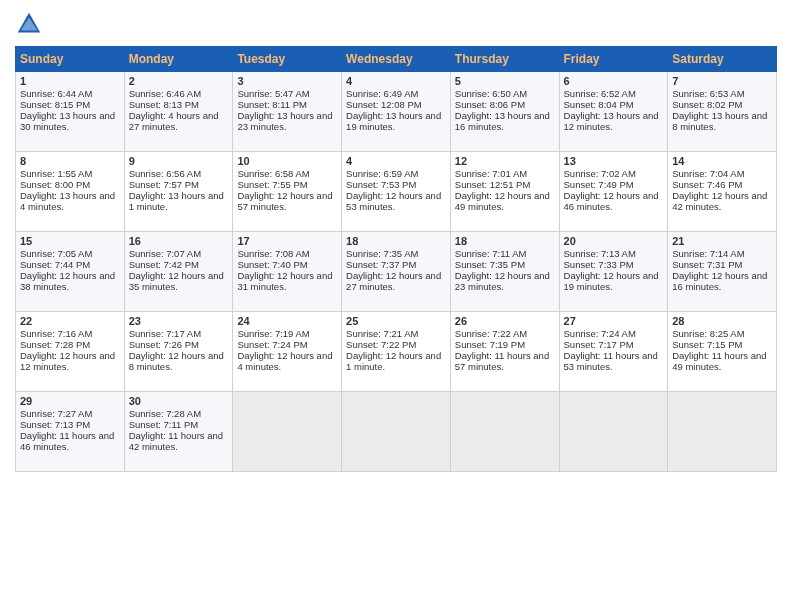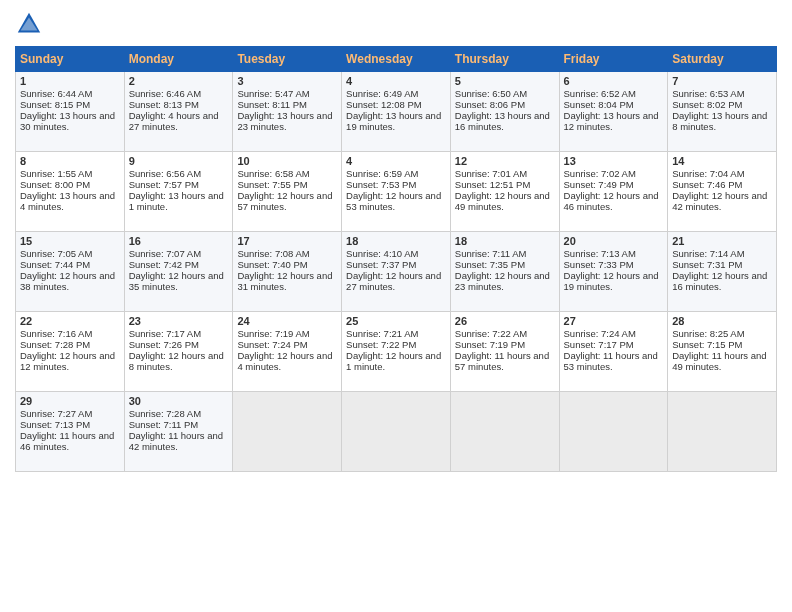--- a/index.html
+++ b/index.html
@@ -140,21 +140,21 @@
           <td><span class="day-num">10</span><span>Sunrise: 6:58 AM</span><br><span>Sunset: 7:55 PM</span><br><span>Daylight: 12 hours and 57 minutes.</span></td>
           <td><span class="day-num">4</span><span>Sunrise: 6:59 AM</span><br><span>Sunset: 7:53 PM</span><br><span>Daylight: 12 hours and 53 minutes.</span></td>
           <td><span class="day-num">12</span><span>Sunrise: 7:01 AM</span><br><span>Sunset: 12:51 PM</span><br><span>Daylight: 12 hours and 49 minutes.</span></td>
           <td><span class="day-num">13</span><span>Sunrise: 7:02 AM</span><br><span>Sunset: 7:49 PM</span><br><span>Daylight: 12 hours and 46 minutes.</span></td>
           <td><span class="day-num">14</span><span>Sunrise: 7:04 AM</span><br><span>Sunset: 7:46 PM</span><br><span>Daylight: 12 hours and 42 minutes.</span></td>
         </tr>
         <tr>
           <td><span class="day-num">15</span><span>Sunrise: 7:05 AM</span><br><span>Sunset: 7:44 PM</span><br><span>Daylight: 12 hours and 38 minutes.</span></td>
           <td><span class="day-num">16</span><span>Sunrise: 7:07 AM</span><br><span>Sunset: 7:42 PM</span><br><span>Daylight: 12 hours and 35 minutes.</span></td>
           <td><span class="day-num">17</span><span>Sunrise: 7:08 AM</span><br><span>Sunset: 7:40 PM</span><br><span>Daylight: 12 hours and 31 minutes.</span></td>
-          <td><span class="day-num">18</span><span>Sunrise: 4:10 AM</span><br><span>Sunset: 7:37 PM</span><br><span>Daylight: 12 hours and 27 minutes.</span></td>
+          <td><span class="day-num">18</span><span>Sunrise: 7:35 AM</span><br><span>Sunset: 7:37 PM</span><br><span>Daylight: 12 hours and 27 minutes.</span></td>
           <td><span class="day-num">18</span><span>Sunrise: 7:11 AM</span><br><span>Sunset: 7:35 PM</span><br><span>Daylight: 12 hours and 23 minutes.</span></td>
           <td><span class="day-num">20</span><span>Sunrise: 7:13 AM</span><br><span>Sunset: 7:33 PM</span><br><span>Daylight: 12 hours and 19 minutes.</span></td>
           <td><span class="day-num">21</span><span>Sunrise: 7:14 AM</span><br><span>Sunset: 7:31 PM</span><br><span>Daylight: 12 hours and 16 minutes.</span></td>
         </tr>
         <tr>
           <td><span class="day-num">22</span><span>Sunrise: 7:16 AM</span><br><span>Sunset: 7:28 PM</span><br><span>Daylight: 12 hours and 12 minutes.</span></td>
           <td><span class="day-num">23</span><span>Sunrise: 7:17 AM</span><br><span>Sunset: 7:26 PM</span><br><span>Daylight: 12 hours and 8 minutes.</span></td>
           <td><span class="day-num">24</span><span>Sunrise: 7:19 AM</span><br><span>Sunset: 7:24 PM</span><br><span>Daylight: 12 hours and 4 minutes.</span></td>
           <td><span class="day-num">25</span><span>Sunrise: 7:21 AM</span><br><span>Sunset: 7:22 PM</span><br><span>Daylight: 12 hours and 1 minute.</span></td>
           <td><span class="day-num">26</span><span>Sunrise: 7:22 AM</span><br><span>Sunset: 7:19 PM</span><br><span>Daylight: 11 hours and 57 minutes.</span></td>

